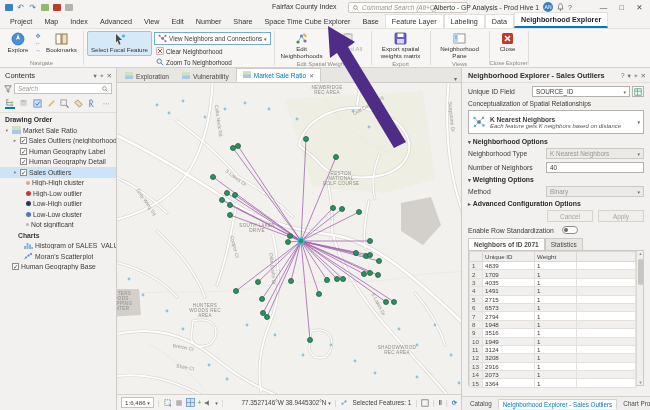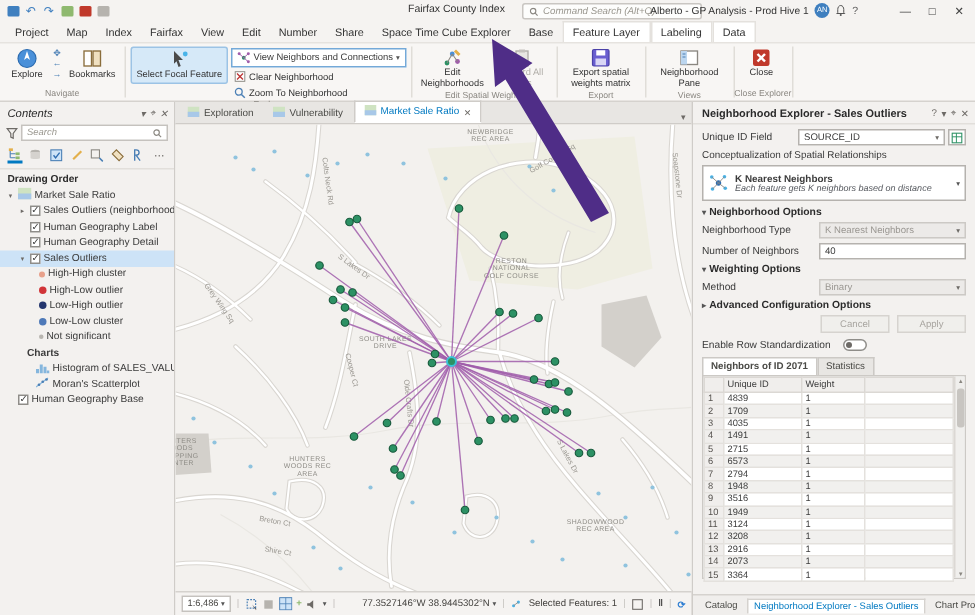--- a/index.html
+++ b/index.html
@@ -40,21 +40,21 @@
   .minicol .mi { font-size:6px; color:#4a7fb5; text-align:center; line-height:1; }
   .stackcol { display:flex; flex-direction:column; gap:1px; padding-top:1px; }
   .dropbox { display:flex; align-items:center; gap:2px; background:#fff; border:1px solid #74a9d8; font-size:6.3px; padding:1px 3px; white-space:nowrap; }
   .smallbtn { display:flex; align-items:center; gap:2px; font-size:6.3px; padding:1px 2px; white-space:nowrap; color:#333; }
 
   
   #main { position:absolute; left:0; top:68px; width:650px; height:342px; display:flex; }
 
   
   #contents { width:117px; background:#f3f1ef; border-right:1px solid #cfccc8; display:flex; flex-direction:column; font-size:6.8px; }
-  #contents-header { display:flex; align-items:center; justify-content:space-between; padding:3px 4px 1px 5px;font-style:italic; }
+  #contents-header { display:flex; align-items:center; justify-content:space-between; padding:3px 4px 1px 5px; }
   #contents-title { font-size:7.5px; color:#2b2b2b; }
   .hdr-icons { display:flex; gap:3px; color:#6d6a66; font-size:6.5px; }
   #contents-search-row { display:flex; align-items:center; gap:2px; padding:2px 4px; }
   #contents-search { flex:1; border:1px solid #c5c2be; background:#fff; color:#9a978f; font-style:italic; font-size:6.3px; padding:1px 3px; display:flex; justify-content:space-between; align-items:center; }
   #contents-toolbar { display:flex; align-items:center; gap:4px; padding:2px 5px 3px 5px; border-bottom:1px solid #e2dfdb; }
   #contents-toolbar .ct { width:11px; height:11px; display:flex; align-items:center; justify-content:center; }
   #contents-toolbar .ct.active { border-bottom:2px solid #0079c1; }
   #drawing-order { font-size:6.8px; font-weight:bold; padding:3px 5px 2px 5px; color:#2b2b2b; }
   #tree { flex:1; overflow:hidden; }
   .trow { display:flex; align-items:center; gap:2px; height:10.5px; padding-left:4px; white-space:nowrap; }
@@ -169,30 +169,31 @@
       <span class="wc">—</span>
       <span class="wc">□</span>
       <span class="wc">✕</span>
     </div>
   </div>
 
   <div id="ribbon-tabs">
       <span class="rtab">Project</span>
       <span class="rtab">Map</span>
       <span class="rtab">Index</span>
-      <span class="rtab">Fairfax</span>
+      <span class="rtab">Advanced</span>
       <span class="rtab">View</span>
       <span class="rtab">Edit</span>
       <span class="rtab">Number</span>
       <span class="rtab">Share</span>
       <span class="rtab">Space Time Cube Explorer</span>
       <span class="rtab">Base</span>
       <span class="rtab ctx">Feature Layer</span>
       <span class="rtab ctx">Labeling</span>
       <span class="rtab ctx">Data</span>
+      <span class="rtab active">Neighborhood Explorer</span>
     </div>
 
   <div id="ribbon-body">
     <div class="rgroup">
       <div class="ritems">
         <div class="bigbtn">
           <svg width="14" height="14" viewBox="0 0 14 14">
               <circle cx="7" cy="7" r="6" fill="#4a90d9" stroke="#2d6cb0" stroke-width="0.8"></circle>
               <path d="M7 2 L9 8 L7 6.5 L5 8 Z" fill="#fff"></path>
             </svg>

